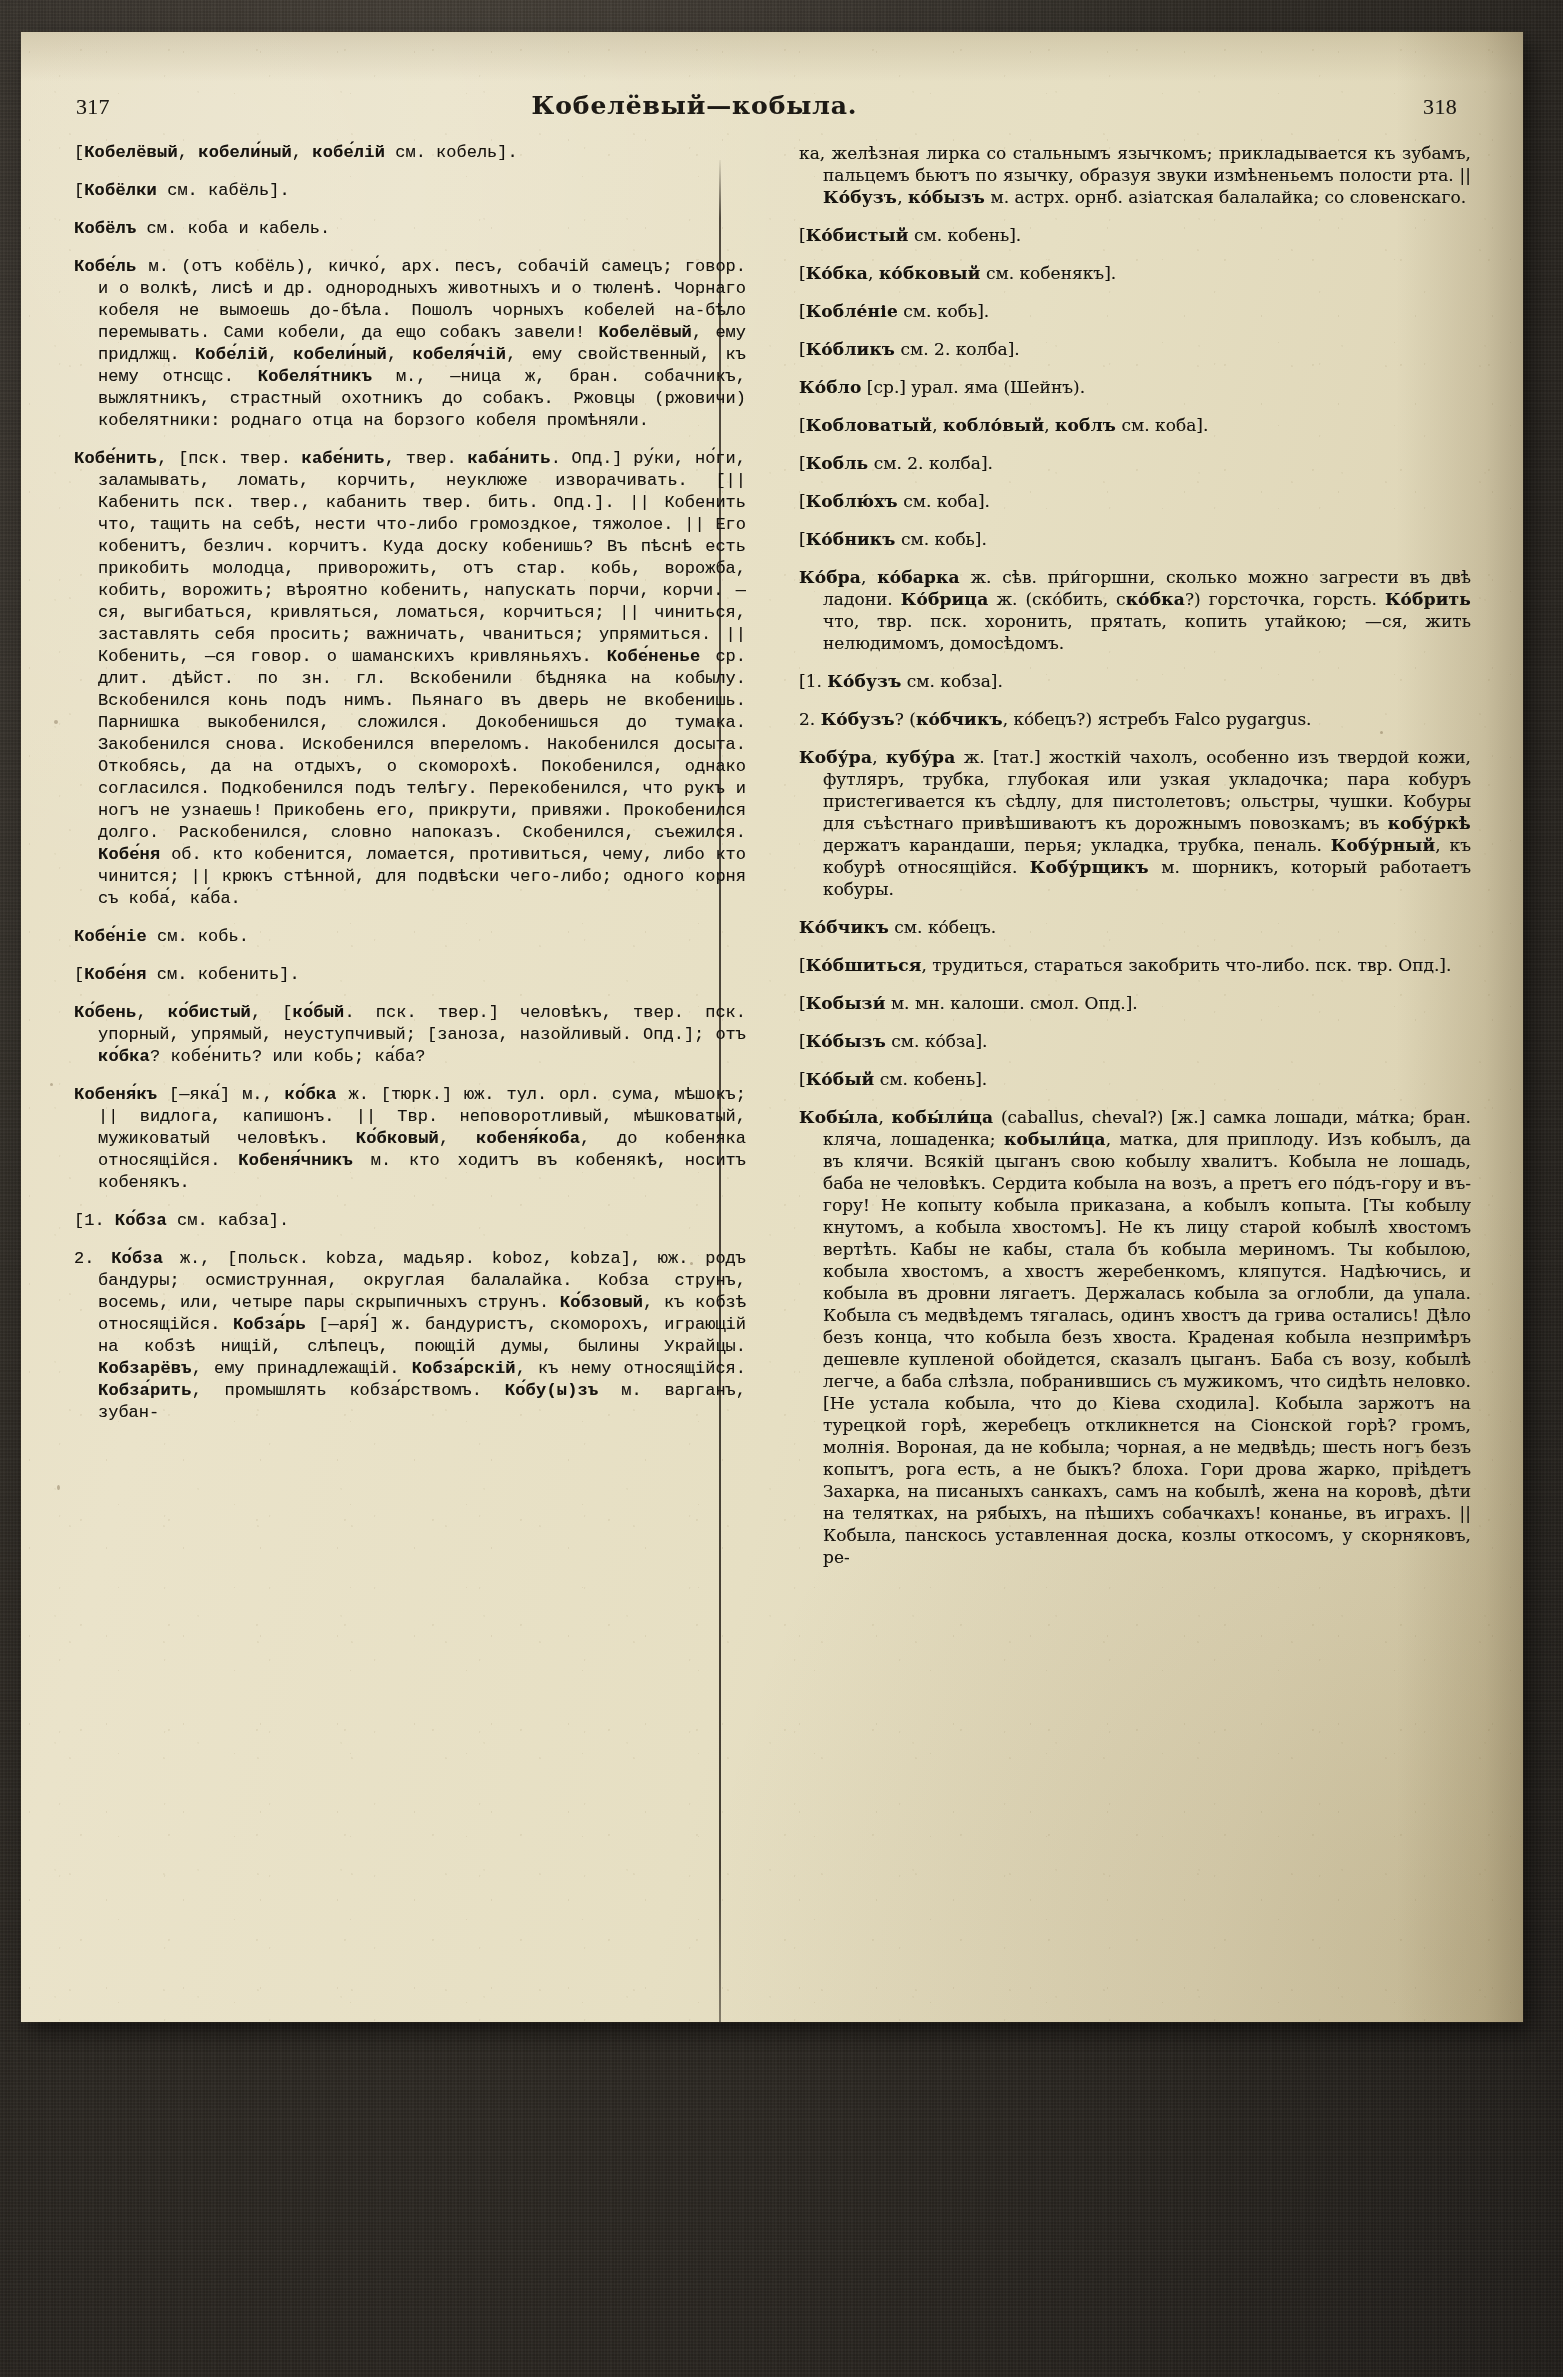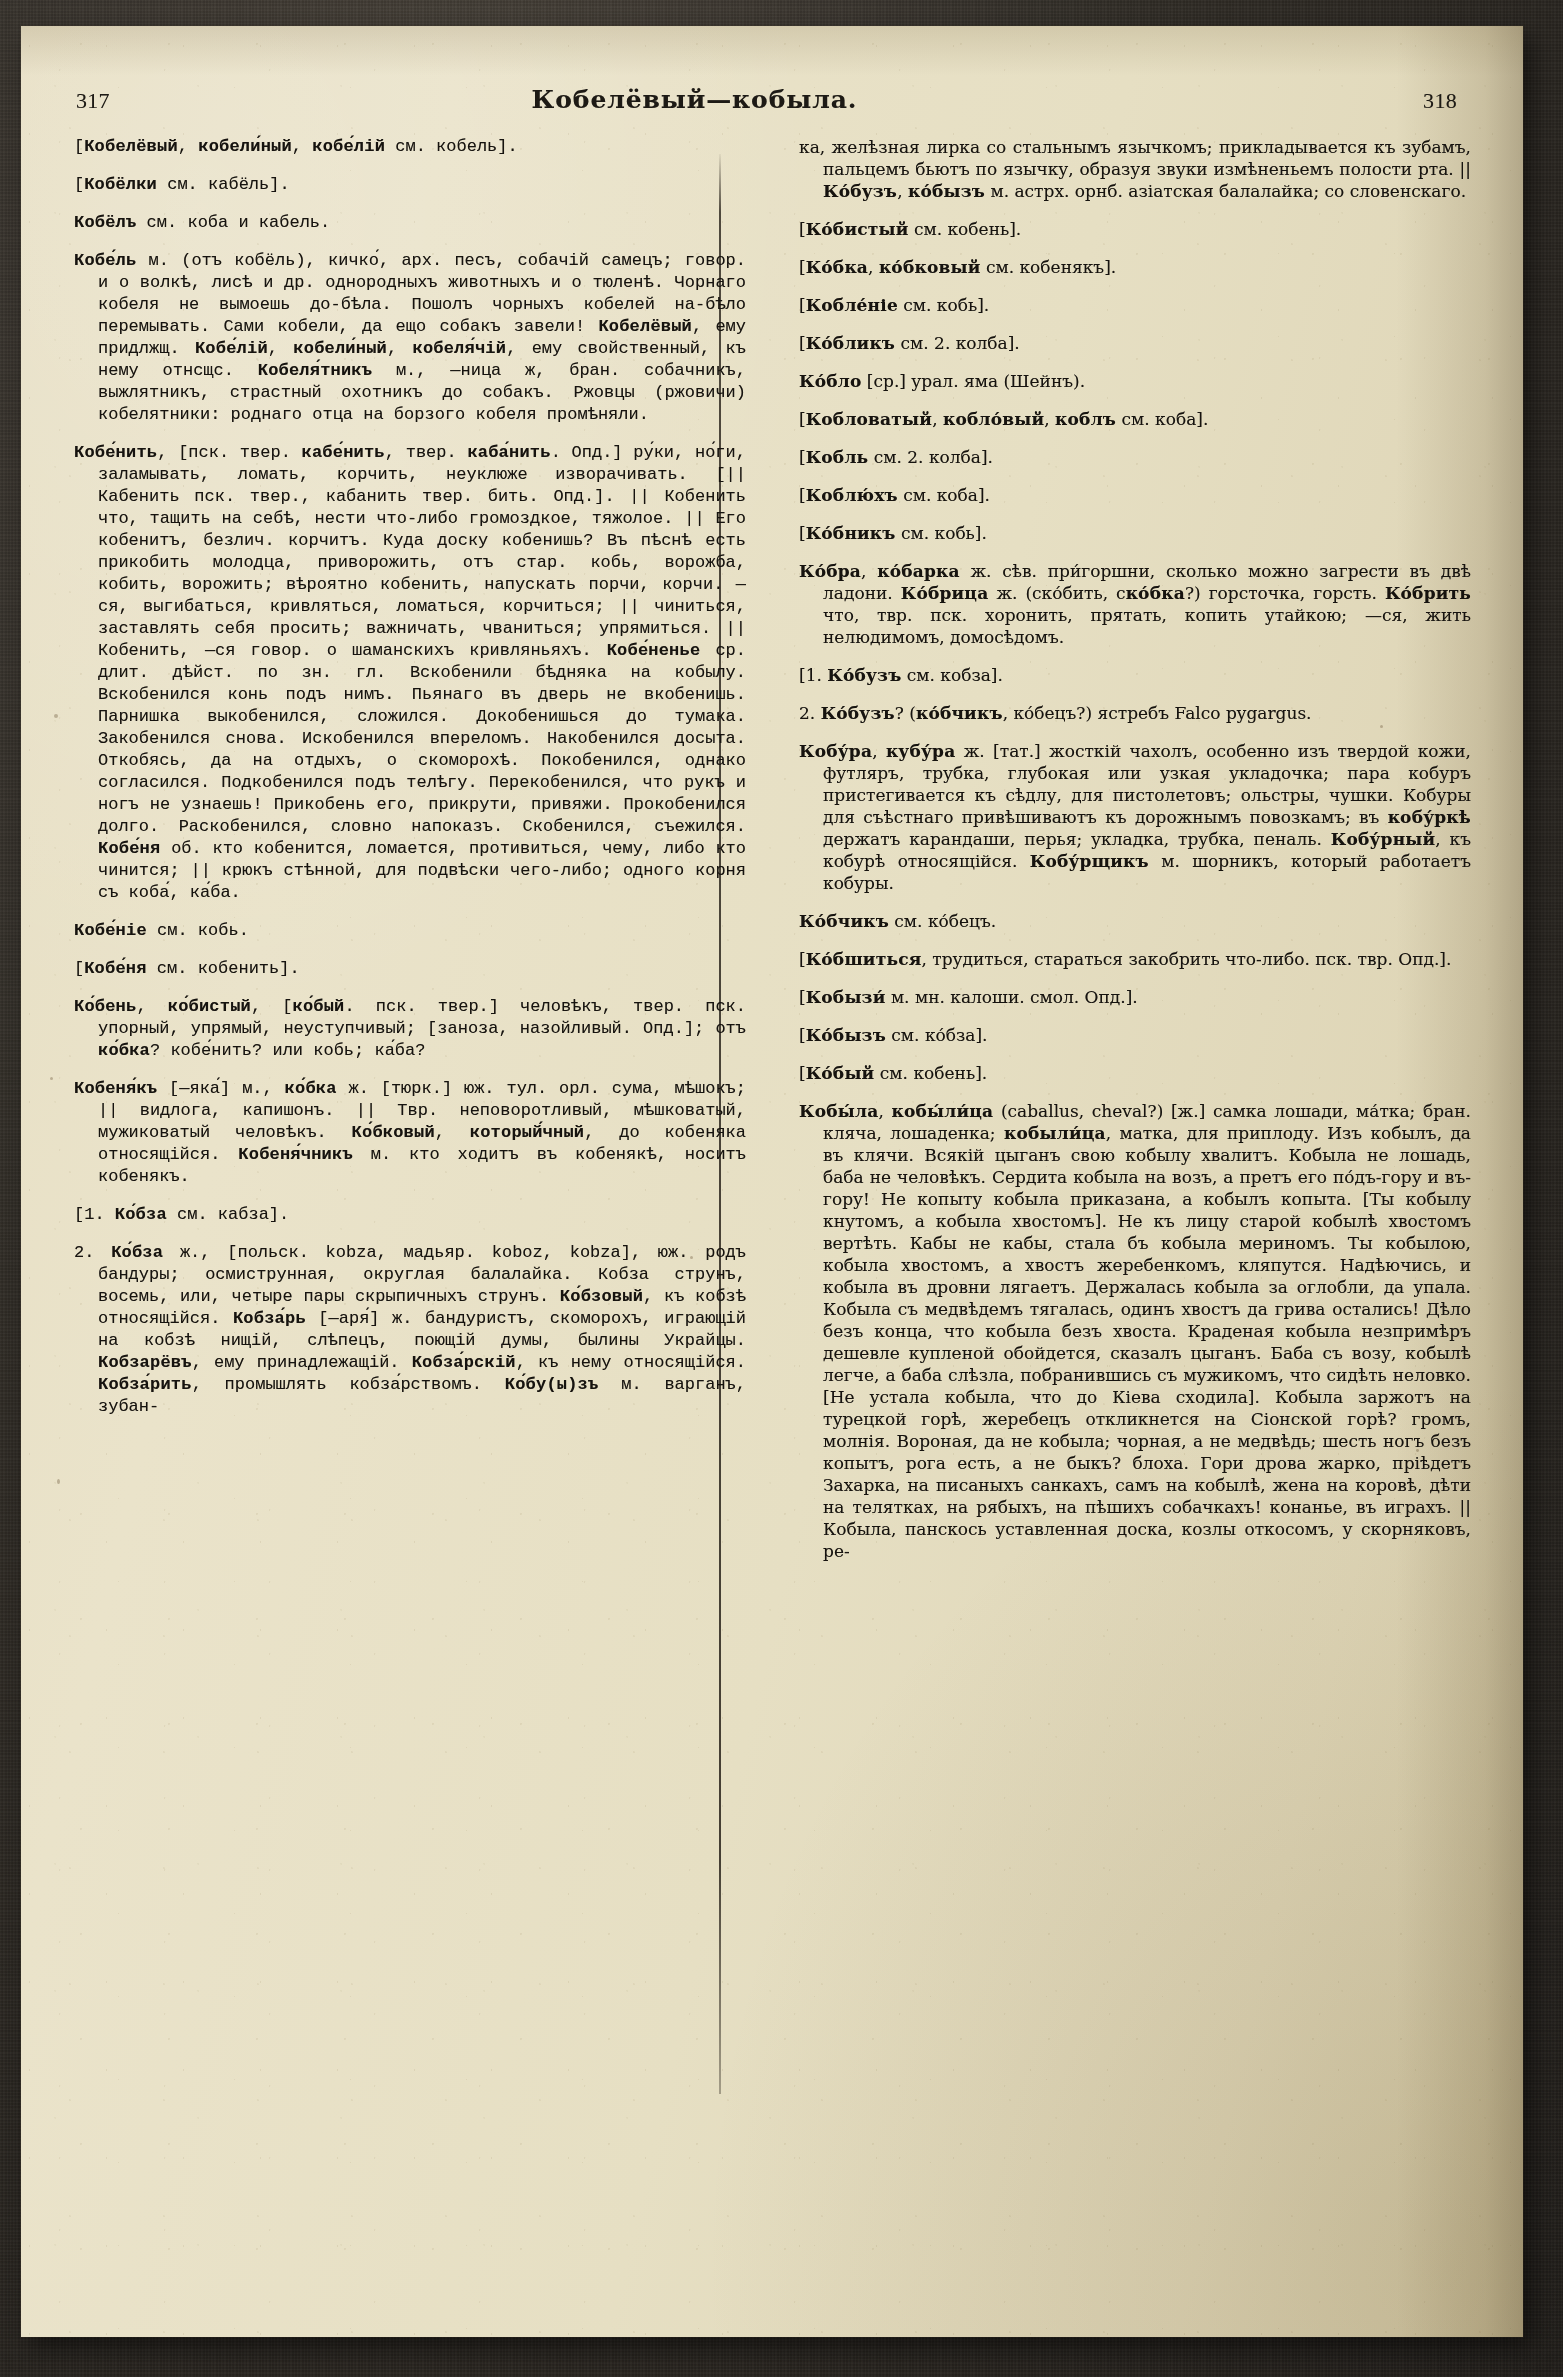--- a/index.html
+++ b/index.html
@@ -30,23 +30,23 @@
         rgba(255,255,255,0.018) 1.1px,
         rgba(0,0,0,0.05) 1.7px,
         rgba(0,0,0,0.05) 3.3px),
       radial-gradient(ellipse at 30% 12%, #4a443c 0%, #322e28 45%, #221f1b 100%);
   }
 
   
   #page-sheet {
     position: absolute;
     left: 21px;
-    top: 26px;
+    top: 32px;
     width: 1502px;
-    height: 2311px;
+    height: 1990px;
     background:
       radial-gradient(ellipse 70% 60% at 12% 8%, rgba(255,255,255,0.16), rgba(255,255,255,0) 60%),
       radial-gradient(ellipse 90% 70% at 95% 97%, rgba(120,100,60,0.20), rgba(0,0,0,0) 55%),
       linear-gradient(103deg, #e7dfc4 0%, #eae3ca 22%, #e6dfc3 55%, #ded5b6 83%, #d3c9a6 100%);
     box-shadow:
       0 0 0 0.6px rgba(80,70,50,0.25),
       7.7px 10px 24px rgba(0,0,0,0.55);
     overflow: hidden;
   }
   
@@ -194,21 +194,21 @@
   <div id="columns">
     <div class="column" id="column-left">
       <p class="entry">[<span class="hw">Кобелёвый</span>, <span class="hw">кобели́ный</span>, <span class="hw">кобе́лій</span> см. кобель].</p>
       <p class="entry">[<span class="hw">Кобёлки</span> см. кабёль].</p>
       <p class="entry"><span class="hw">Кобёлъ</span> см. коба и кабель.</p>
       <p class="entry"><span class="hw">Кобе́ль</span> м. (отъ кобёль), кичко́, арх. песъ, собачій самецъ; говор. и о волкѣ, лисѣ и др. однородныхъ животныхъ и о тюленѣ. Чорнаго кобеля не вымоешь до-бѣла. Пошолъ чорныхъ кобелей на-бѣло перемывать. Сами кобели, да ещо собакъ завели! <span class="hw">Кобелёвый</span>, ему придлжщ. <span class="hw">Кобе́лій</span>, <span class="hw">кобели́ный</span>, <span class="hw">кобеля́чій</span>, ему свойственный, къ нему отнсщс. <span class="hw">Кобеля́тникъ</span> м., —ница ж, бран. собачникъ, выжлятникъ, страстный охотникъ до собакъ. Ржовцы (ржовичи) кобелятники: роднаго отца на борзого кобеля промѣняли.</p>
       <p class="entry"><span class="hw">Кобе́нить</span>, [пск. твер. <span class="hw">кабе́нить</span>, твер. <span class="hw">каба́нить</span>. Опд.] ру́ки, но́ги, заламывать, ломать, корчить, неуклюже изворачивать. [|| Кабенить пск. твер., кабанить твер. бить. Опд.]. || Кобенить что, тащить на себѣ, нести что-либо громоздкое, тяжолое. || Его кобенитъ, безлич. корчитъ. Куда доску кобенишь? Въ пѣснѣ есть прикобить молодца, приворожить, отъ стар. кобь, ворожба, кобить, ворожить; вѣроятно кобенить, напускать порчи, корчи. —ся, выгибаться, кривляться, ломаться, корчиться; || чиниться, заставлять себя просить; важничать, чваниться; упрямиться. || Кобенить, —ся говор. о шаманскихъ кривляньяхъ. <span class="hw">Кобе́ненье</span> ср. длит. дѣйст. по зн. гл. Вскобенили бѣдняка на кобылу. Вскобенился конь подъ нимъ. Пьянаго въ дверь не вкобенишь. Парнишка выкобенился, сложился. Докобенишься до тумака. Закобенился снова. Искобенился впереломъ. Накобенился досыта. Откобясь, да на отдыхъ, о скоморохѣ. Покобенился, однако согласился. Подкобенился подъ телѣгу. Перекобенился, что рукъ и ногъ не узнаешь! Прикобень его, прикрути, привяжи. Прокобенился долго. Раскобенился, словно напоказъ. Скобенился, съежился. <span class="hw">Кобе́ня</span> об. кто кобенится, ломается, противиться, чему, либо кто чинится; || крюкъ стѣнной, для подвѣски чего-либо; одного корня съ коба́, ка́ба.</p>
       <p class="entry"><span class="hw">Кобе́ніе</span> см. кобь.</p>
       <p class="entry">[<span class="hw">Кобе́ня</span> см. кобенить].</p>
       <p class="entry"><span class="hw">Ко́бень</span>, <span class="hw">ко́бистый</span>, [<span class="hw">ко́бый</span>. пск. твер.] человѣкъ, твер. пск. упорный, упрямый, неуступчивый; [заноза, назойливый. Опд.]; отъ <span class="hw">ко́бка</span>? кобе́нить? или кобь; ка́ба?</p>
-      <p class="entry"><span class="hw">Кобеня́къ</span> [—яка́] м., <span class="hw">ко́бка</span> ж. [тюрк.] юж. тул. орл. сума, мѣшокъ; || видлога, капишонъ. || Твр. неповоротливый, мѣшковатый, мужиковатый человѣкъ. <span class="hw">Ко́бковый</span>, <span class="hw">который́чный</span>, до кобеняка относящійся. <span class="hw">Кобеня́чникъ</span> м. кто ходитъ въ кобенякѣ, носитъ кобенякъ.</p>
+      <p class="entry"><span class="hw">Кобеня́къ</span> [—яка́] м., <span class="hw">ко́бка</span> ж. [тюрк.] юж. тул. орл. сума, мѣшокъ; || видлога, капишонъ. || Твр. неповоротливый, мѣшковатый, мужиковатый человѣкъ. <span class="hw">Ко́бковый</span>, <span class="hw">кобеня́коба</span>, до кобеняка относящійся. <span class="hw">Кобеня́чникъ</span> м. кто ходитъ въ кобенякѣ, носитъ кобенякъ.</p>
       <p class="entry">[1. <span class="hw">Ко́бза</span> см. кабза].</p>
       <p class="entry">2. <span class="hw">Ко́бза</span> ж., [польск. kobza, мадьяр. koboz, kobza], юж. родъ бандуры; осмиструнная, округлая балалайка. Кобза струнъ, восемь, или, четыре пары скрыпичныхъ струнъ. <span class="hw">Ко́бзовый</span>, къ кобзѣ относящійся. <span class="hw">Кобза́рь</span> [—аря́] ж. бандуристъ, скоморохъ, играющій на кобзѣ нищій, слѣпецъ, поющій думы, былины Украйцы. <span class="hw">Кобзарёвъ</span>, ему принадлежащій. <span class="hw">Кобза́рскій</span>, къ нему относящійся. <span class="hw">Кобза́рить</span>, промышлять кобза́рствомъ. <span class="hw">Ко́бу(ы)зъ</span> м. варганъ, зубан-</p>
     </div>
 
     <div class="column" id="column-right">
       <p class="entry">ка, желѣзная лирка со стальнымъ язычкомъ; прикладывается къ зубамъ, пальцемъ бьютъ по язычку, образуя звуки измѣненьемъ полости рта. || <span class="hw">Ко́бузъ</span>, <span class="hw">ко́бызъ</span> м. астрх. орнб. азіатская балалайка; со словенскаго.</p>
       <p class="entry">[<span class="hw">Ко́бистый</span> см. кобень].</p>
       <p class="entry">[<span class="hw">Ко́бка</span>, <span class="hw">ко́бковый</span> см. кобенякъ].</p>
       <p class="entry">[<span class="hw">Кобле́ніе</span> см. кобь].</p>
       <p class="entry">[<span class="hw">Ко́бликъ</span> см. 2. колба].</p>

